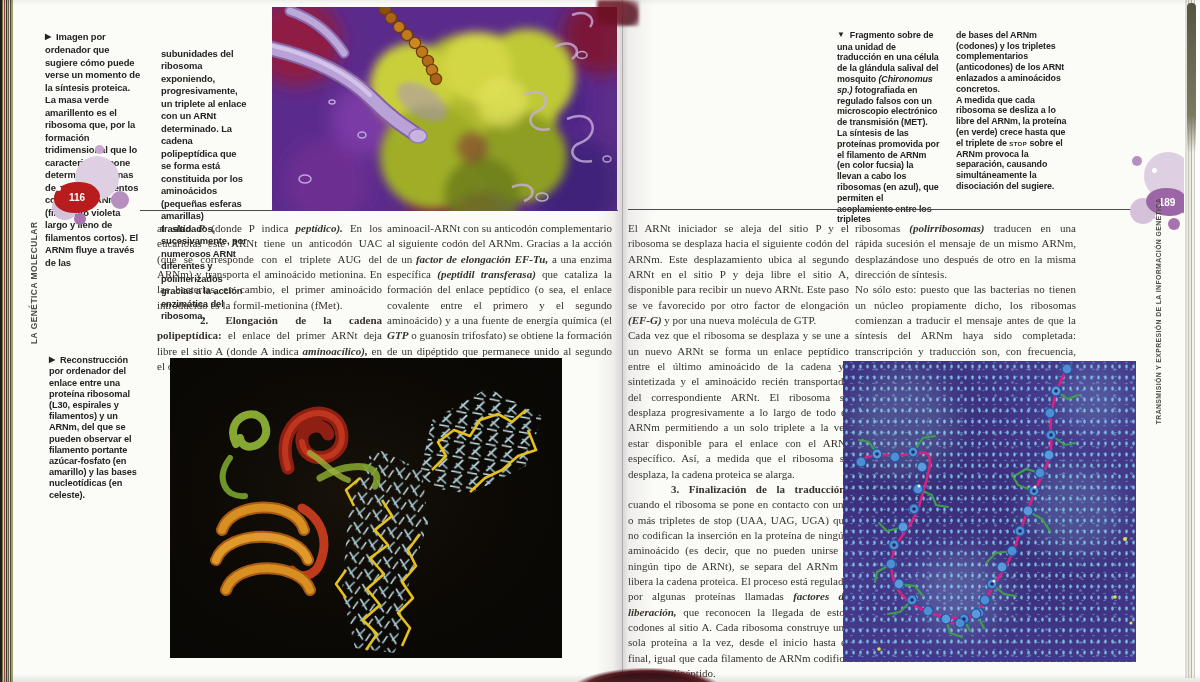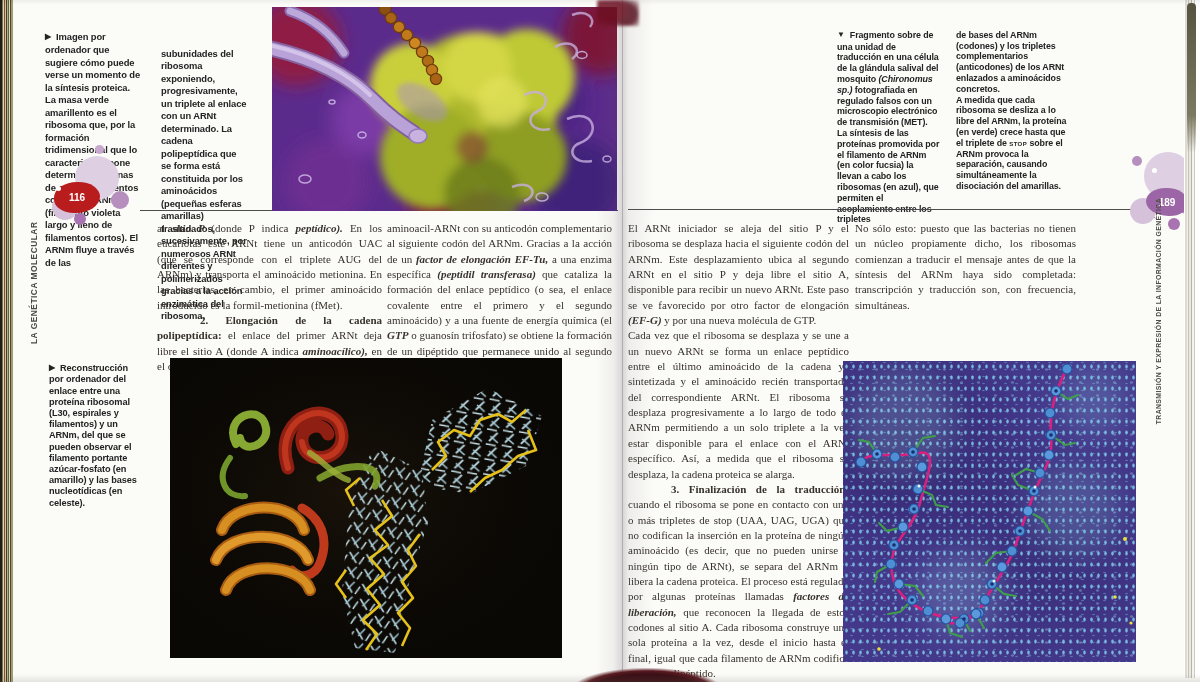--- a/index.html
+++ b/index.html
@@ -181,21 +181,21 @@
   <div class="abs vlabel" style="left:29px;top:224px;height:120px;">LA GENÉTICA MOLECULAR</div>
 
   <div class="abs body-col" style="left:157px;top:221px;width:225px;">
     <p><span class="rt-n">al </span><span class="rt-bi">sitio P </span><span class="rt-n">(donde P indica </span><span class="rt-bi">peptídico).</span><span class="rt-n"> En los eucariotas este ARNt tiene un anticodón UAC (que se corresponde con el triplete AUG del ARNm) y transporta el aminoácido metionina. En las bacterias, en cambio, el primer aminoácido introducido es la formil-metionina (fMet).</span></p>
     <p><span class="rt-b">2. Elongación de la cadena polipeptídica:</span><span class="rt-n"> el enlace del primer ARNt deja libre el sitio A (donde A indica </span><span class="rt-bi">aminoacílico),</span><span class="rt-n"> en el cual se une un segundo</span></p>
   </div>
   <div class="abs body-col" style="left:387px;top:221px;width:225px;">
     <p><span class="rt-n">aminoacil-ARNt con su anticodón complementario al siguiente codón del ARNm. Gracias a la acción de un </span><span class="rt-bi">factor de elongación EF-Tu,</span><span class="rt-n"> a una enzima específica </span><span class="rt-bi">(peptidil transferasa)</span><span class="rt-n"> que cataliza la formación del enlace peptídico (o sea, el enlace covalente entre el primero y el segundo aminoácido) y a una fuente de energía química (el </span><span class="rt-bi">GTP</span><span class="rt-n"> o guanosín trifosfato) se obtiene la formación de un dipéptido que permanece unido al segundo ARNt.</span></p>
   </div>
 
-  <div class="abs cap cap-l" style="left:49px;top:352px;width:96px;font-size:9.2px;line-height:11.2px;">
+  <div class="abs cap cap-l" style="left:49px;top:344px;width:96px;font-size:9.2px;line-height:11.2px;">
     <span class="cap-marker">▶</span><span>Reconstrucción por ordenador del enlace entre una proteína ribosomal (L30, espirales y filamentos) y un ARNm, del que se pueden observar el filamento portante azúcar-fosfato (en amarillo) y las bases nucleotídicas (en celeste).</span>
   </div>
 
   <div class="photo" style="left:170px;top:358px;width:392px;height:300px;background:#050403;">
     <svg width="392" height="300" viewBox="0 0 392 300">
       <defs>
         <pattern id="stx" width="17" height="15" patternUnits="userSpaceOnUse" patternTransform="rotate(8)">
           <line x1="1" y1="2" x2="9" y2="12" stroke="#b7d6de" stroke-width="1.7"></line>
           <line x1="10" y1="1" x2="4" y2="9" stroke="#9fc4cf" stroke-width="1.4"></line>
           <line x1="12" y1="13" x2="16" y2="5" stroke="#c8e2e8" stroke-width="1.5"></line>
@@ -245,21 +245,21 @@
       </g>
     </svg>
   </div>
 
   <div class="abs cap cap-r" style="left:837px;top:19px;width:103px;">
     <span class="cap-marker">▼</span><span><span class="rt-n">Fragmento sobre de una unidad de traducción en una célula de la glándula salival del mosquito </span><span class="rt-i">(Chironomus sp.)</span><span class="rt-n"> fotografiada en regulado falsos con un microscopio electrónico de transmisión (MET).
 La síntesis de las proteínas promovida por el filamento de ARNm (en color fucsia) la llevan a cabo los ribosomas (en azul), que permiten el acoplamiento entre los tripletes</span></span>
   </div>
   <div class="abs cap cap-r" style="left:956px;top:19px;width:116px;">
     <span><span class="rt-n">de bases del ARNm (codones) y los tripletes complementarios (anticodones) de los ARNt enlazados a aminoácidos concretos.
-A medida que cada ribosoma se desliza a lo libre del ARNm, la proteína (en verde) crece hasta que el triplete de </span><span class="rt-sc">stop</span><span class="rt-n"> sobre el ARNm provoca la separación, causando simultáneamente la disociación del amarillas.</span></span>
+A medida que cada ribosoma se desliza a lo libre del ARNm, la proteína (en verde) crece hasta que el triplete de </span><span class="rt-sc">stop</span><span class="rt-n"> sobre el ARNm provoca la separación, causando simultáneamente la disociación del sugiere.</span></span>
   </div>
 
   <div class="abs hrule" style="left:628px;top:209px;width:534px;"></div>
 
   <div>
     <div class="blob" style="left:1144px;top:152px;width:48px;height:48px;background:#decfe2;"></div>
     <div class="blob" style="left:1130px;top:198px;width:26px;height:26px;background:#d5c2da;"></div>
     <div class="blob" style="left:1180px;top:196px;width:20px;height:20px;background:#b78fbf;"></div>
     <div class="blob" style="left:1132px;top:156px;width:10px;height:10px;background:#b78fbf;"></div>
     <div class="blob" style="left:1185px;top:146px;width:8px;height:8px;background:#c8a9cd;"></div>
@@ -270,20 +270,21 @@
     <div class="blob" style="left:1152px;top:168px;width:5px;height:5px;background:#ffffff;"></div>
   </div>
 
   <div class="abs body-col" style="left:628px;top:221px;width:221px;">
     <p><span class="rt-n">El ARNt iniciador se aleja del sitio P y el ribosoma se desplaza hacia el siguiente codón del ARNm. Este desplazamiento ubica al segundo ARNt en el sitio P y deja libre el sitio A, disponible para recibir un nuevo ARNt. Este paso se ve favorecido por otro factor de elongación </span><span class="rt-bi">(EF-G)</span><span class="rt-n"> y por una nueva molécula de GTP.</span></p>
     <p><span class="rt-n">Cada vez que el ribosoma se desplaza y se une a un nuevo ARNt se forma un enlace peptídico entre el último aminoácido de la cadena ya sintetizada y el aminoácido recién transportado del correspondiente ARNt. El ribosoma se desplaza progresivamente a lo largo de todo el ARNm permitiendo a un solo triplete a la vez estar disponible para el enlace con el ARNt específico. Así, a medida que el ribosoma se desplaza, la cadena proteica se alarga.</span></p>
     <p><span class="rt-b">3. Finalización de la traducción:</span><span class="rt-n"> cuando el ribosoma se pone en contacto con uno o más tripletes de stop (UAA, UAG, UGA) que no codifican la inserción en la proteína de ningún aminoácido (es decir, que no pueden unirse a ningún tipo de ARNt), se separa del ARNm y libera la cadena proteica. El proceso está regulado por algunas proteínas llamadas </span><span class="rt-bi">factores de liberación,</span><span class="rt-n"> que reconocen la llegada de estos codones al sitio A. Cada ribosoma construye una sola proteína a la vez, desde el inicio hasta el final, igual que cada filamento de ARNm codifica un solo polipéptido.</span></p>
 
   </div>
   <div class="abs body-col" style="left:855px;top:221px;width:221px;">
+    <p><span class="rt-n">ribosomas </span><span class="rt-bi">(polirribosomas)</span><span class="rt-n"> traducen en una rápida sucesión el mensaje de un mismo ARNm, desplazándose uno después de otro en la misma dirección de síntesis.</span></p>
     <p><span class="rt-n">No sólo esto: puesto que las bacterias no tienen un núcleo propiamente dicho, los ribosomas comienzan a traducir el mensaje antes de que la síntesis del ARNm haya sido completada: transcripción y traducción son, con frecuencia, simultáneas.</span></p>
   </div>
 
   <div id="img-tem" class="photo" style="left:843px;top:361px;width:293px;height:301px;">
     <svg width="293" height="301" viewBox="0 0 293 301">
       <defs>
         <filter id="tb" x="-60%" y="-60%" width="220%" height="220%">
             <feGaussianBlur stdDeviation="14"></feGaussianBlur>
           </filter>
       </defs>

